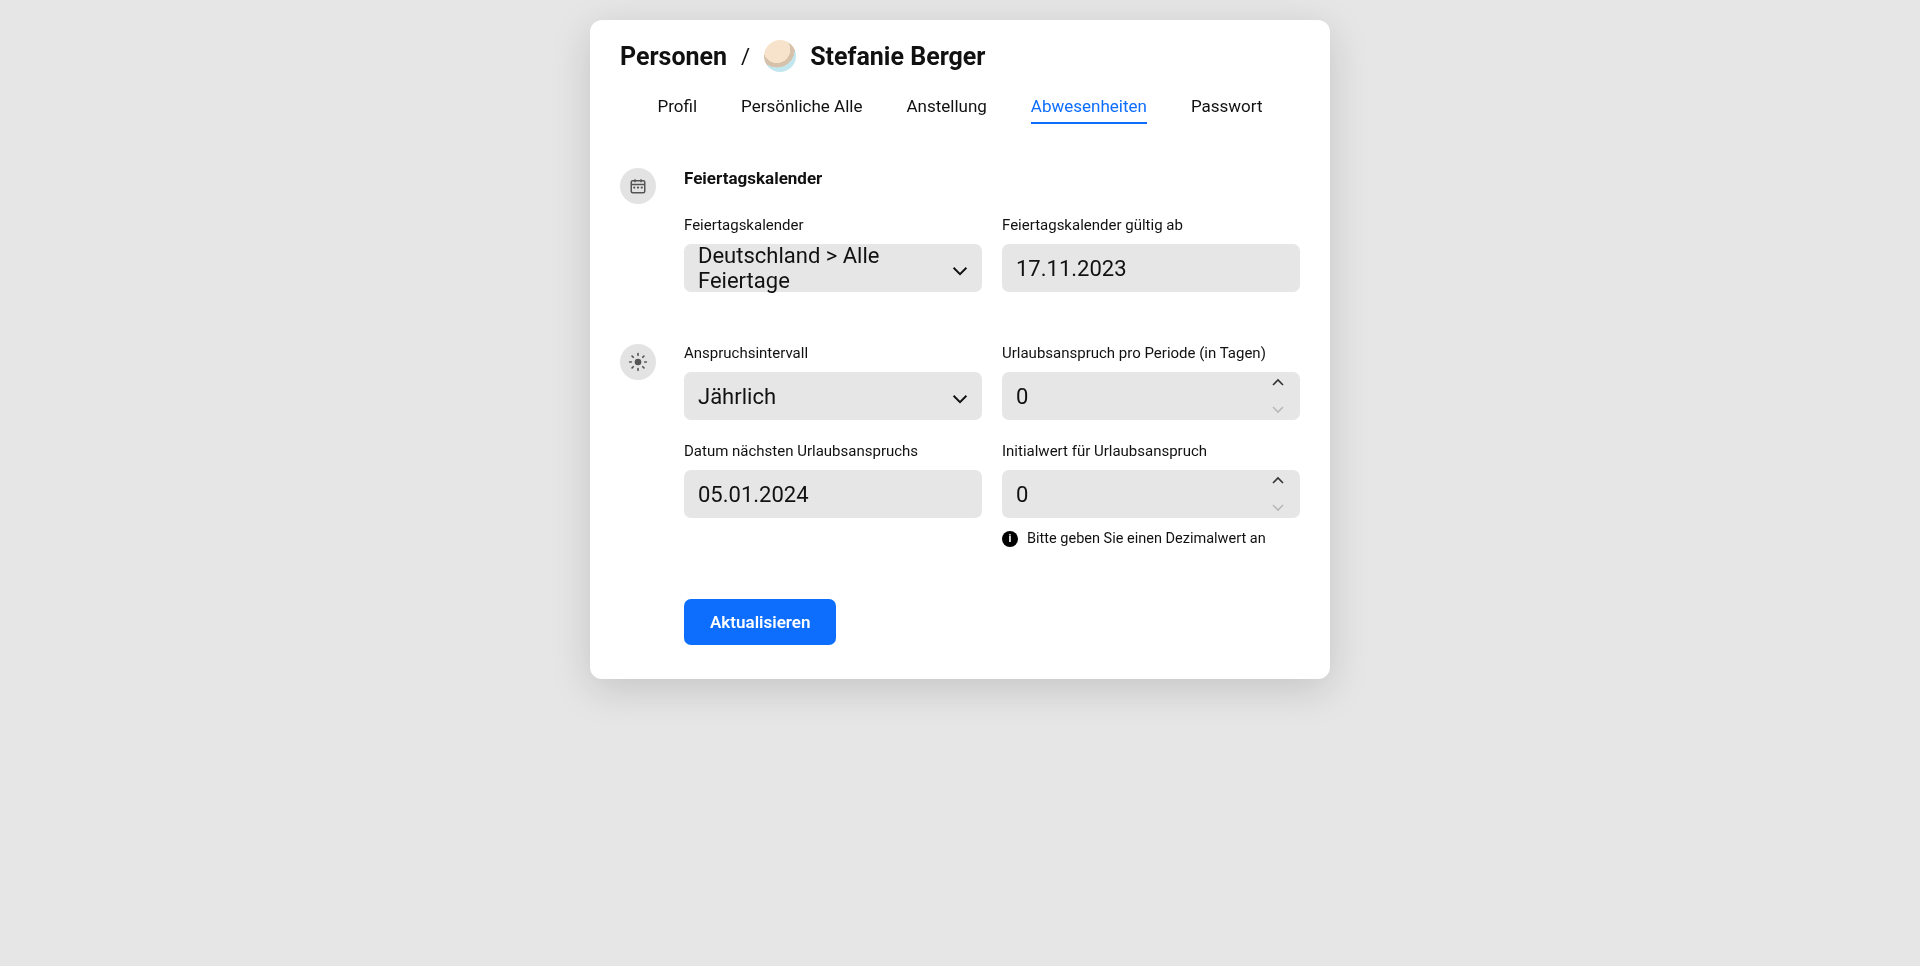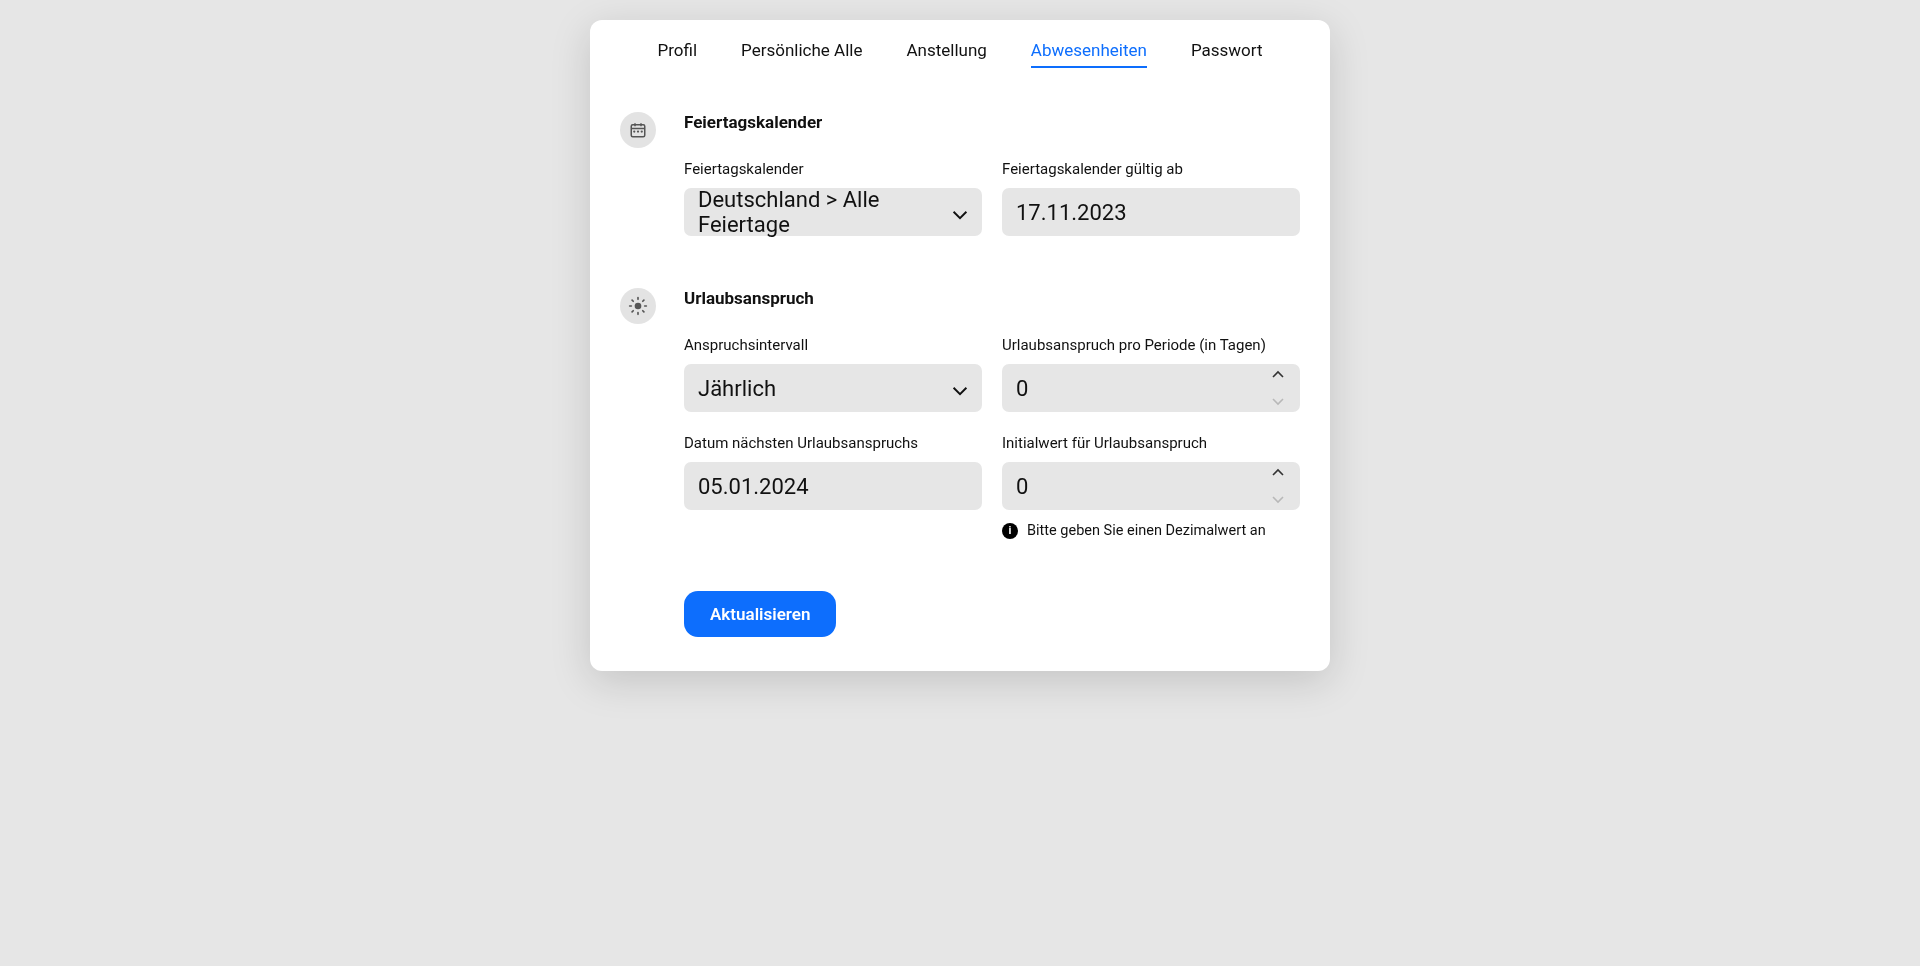--- a/index.html
+++ b/index.html
@@ -21,28 +21,34 @@
     .grid-2 { display: grid; grid-template-columns: 1fr 1fr; gap: 20px; }
     .field-label { font-size: 15px; color: #111; margin-bottom: 10px; display: block; }
     .control { width: 100%; height: 48px; background: #e6e6e6; border: none; border-radius: 7px; padding: 0 14px; font-size: 22px; color: #111; display: flex; align-items: center; justify-content: space-between; }
     .control.spinner { position: relative; padding-right: 40px; }
     .spinner-arrows { position: absolute; right: 12px; top: 6px; bottom: 6px; width: 16px; display: flex; flex-direction: column; justify-content: space-between; color: #555; }
     .spinner-arrows svg { width: 12px; height: 8px; }
     .spinner-arrows .down { opacity: .25; }
     .hint-row { display: flex; align-items: center; gap: 9px; margin-top: 12px; font-size: 14.5px; color: #111; }
     .hint-icon { width: 16px; height: 16px; border-radius: 50%; background: #000; color: #fff; display: inline-flex; align-items: center; justify-content: center; font-size: 11px; font-weight: 700; }
     .action-row { margin-left: 64px; }
-    .btn-primary { background: #0d6efd; color: #fff; border: none; border-radius: 14px; font-size: 17px; font-weight: 600; padding: 13px 26px; cursor: pointer; }
+    .btn-primary { background: #0d6efd; color: #fff; border: none; border-radius: 7px; font-size: 17px; font-weight: 600; padding: 13px 26px; cursor: pointer; }
     .chev svg { width: 16px; height: 10px; }
   </style>
 </head>
 <body>
 
 <div class="card">
 
+  <div class="breadcrumb">
+    <span class="root">Personen</span>
+    <span class="sep">/</span>
+    <span class="avatar"></span>
+    <span class="name">Stefanie Berger</span>
+  </div>
 
   <div class="tabs">
     <div class="tab">Profil</div>
     <div class="tab">Persönliche Alle</div>
     <div class="tab">Anstellung</div>
     <div class="tab active">Abwesenheiten</div>
     <div class="tab">Passwort</div>
   </div>
 
   <div class="section">
@@ -93,21 +99,20 @@
               <line x1="20" y1="12" x2="22" y2="12"></line>
               <line x1="4.9" y1="4.9" x2="6.3" y2="6.3"></line>
               <line x1="17.7" y1="17.7" x2="19.1" y2="19.1"></line>
               <line x1="4.9" y1="19.1" x2="6.3" y2="17.7"></line>
               <line x1="17.7" y1="6.3" x2="19.1" y2="4.9"></line>
             </g>
           </svg>
       </div>
     </div>
     <div class="section-body">
-      <div class="section-title">Urlaubsanspruch</div>
 
       <div class="grid-2" style="margin-bottom:22px;">
         <div>
           <label class="field-label">Anspruchsintervall</label>
           <div class="control">
             <span>Jährlich</span>
             <span class="chev"><svg viewBox="0 0 20 12">
                   <polyline points="2,2 10,10 18,2" fill="none" stroke="#111" stroke-width="2.4"></polyline>
                 </svg></span>
           </div>

